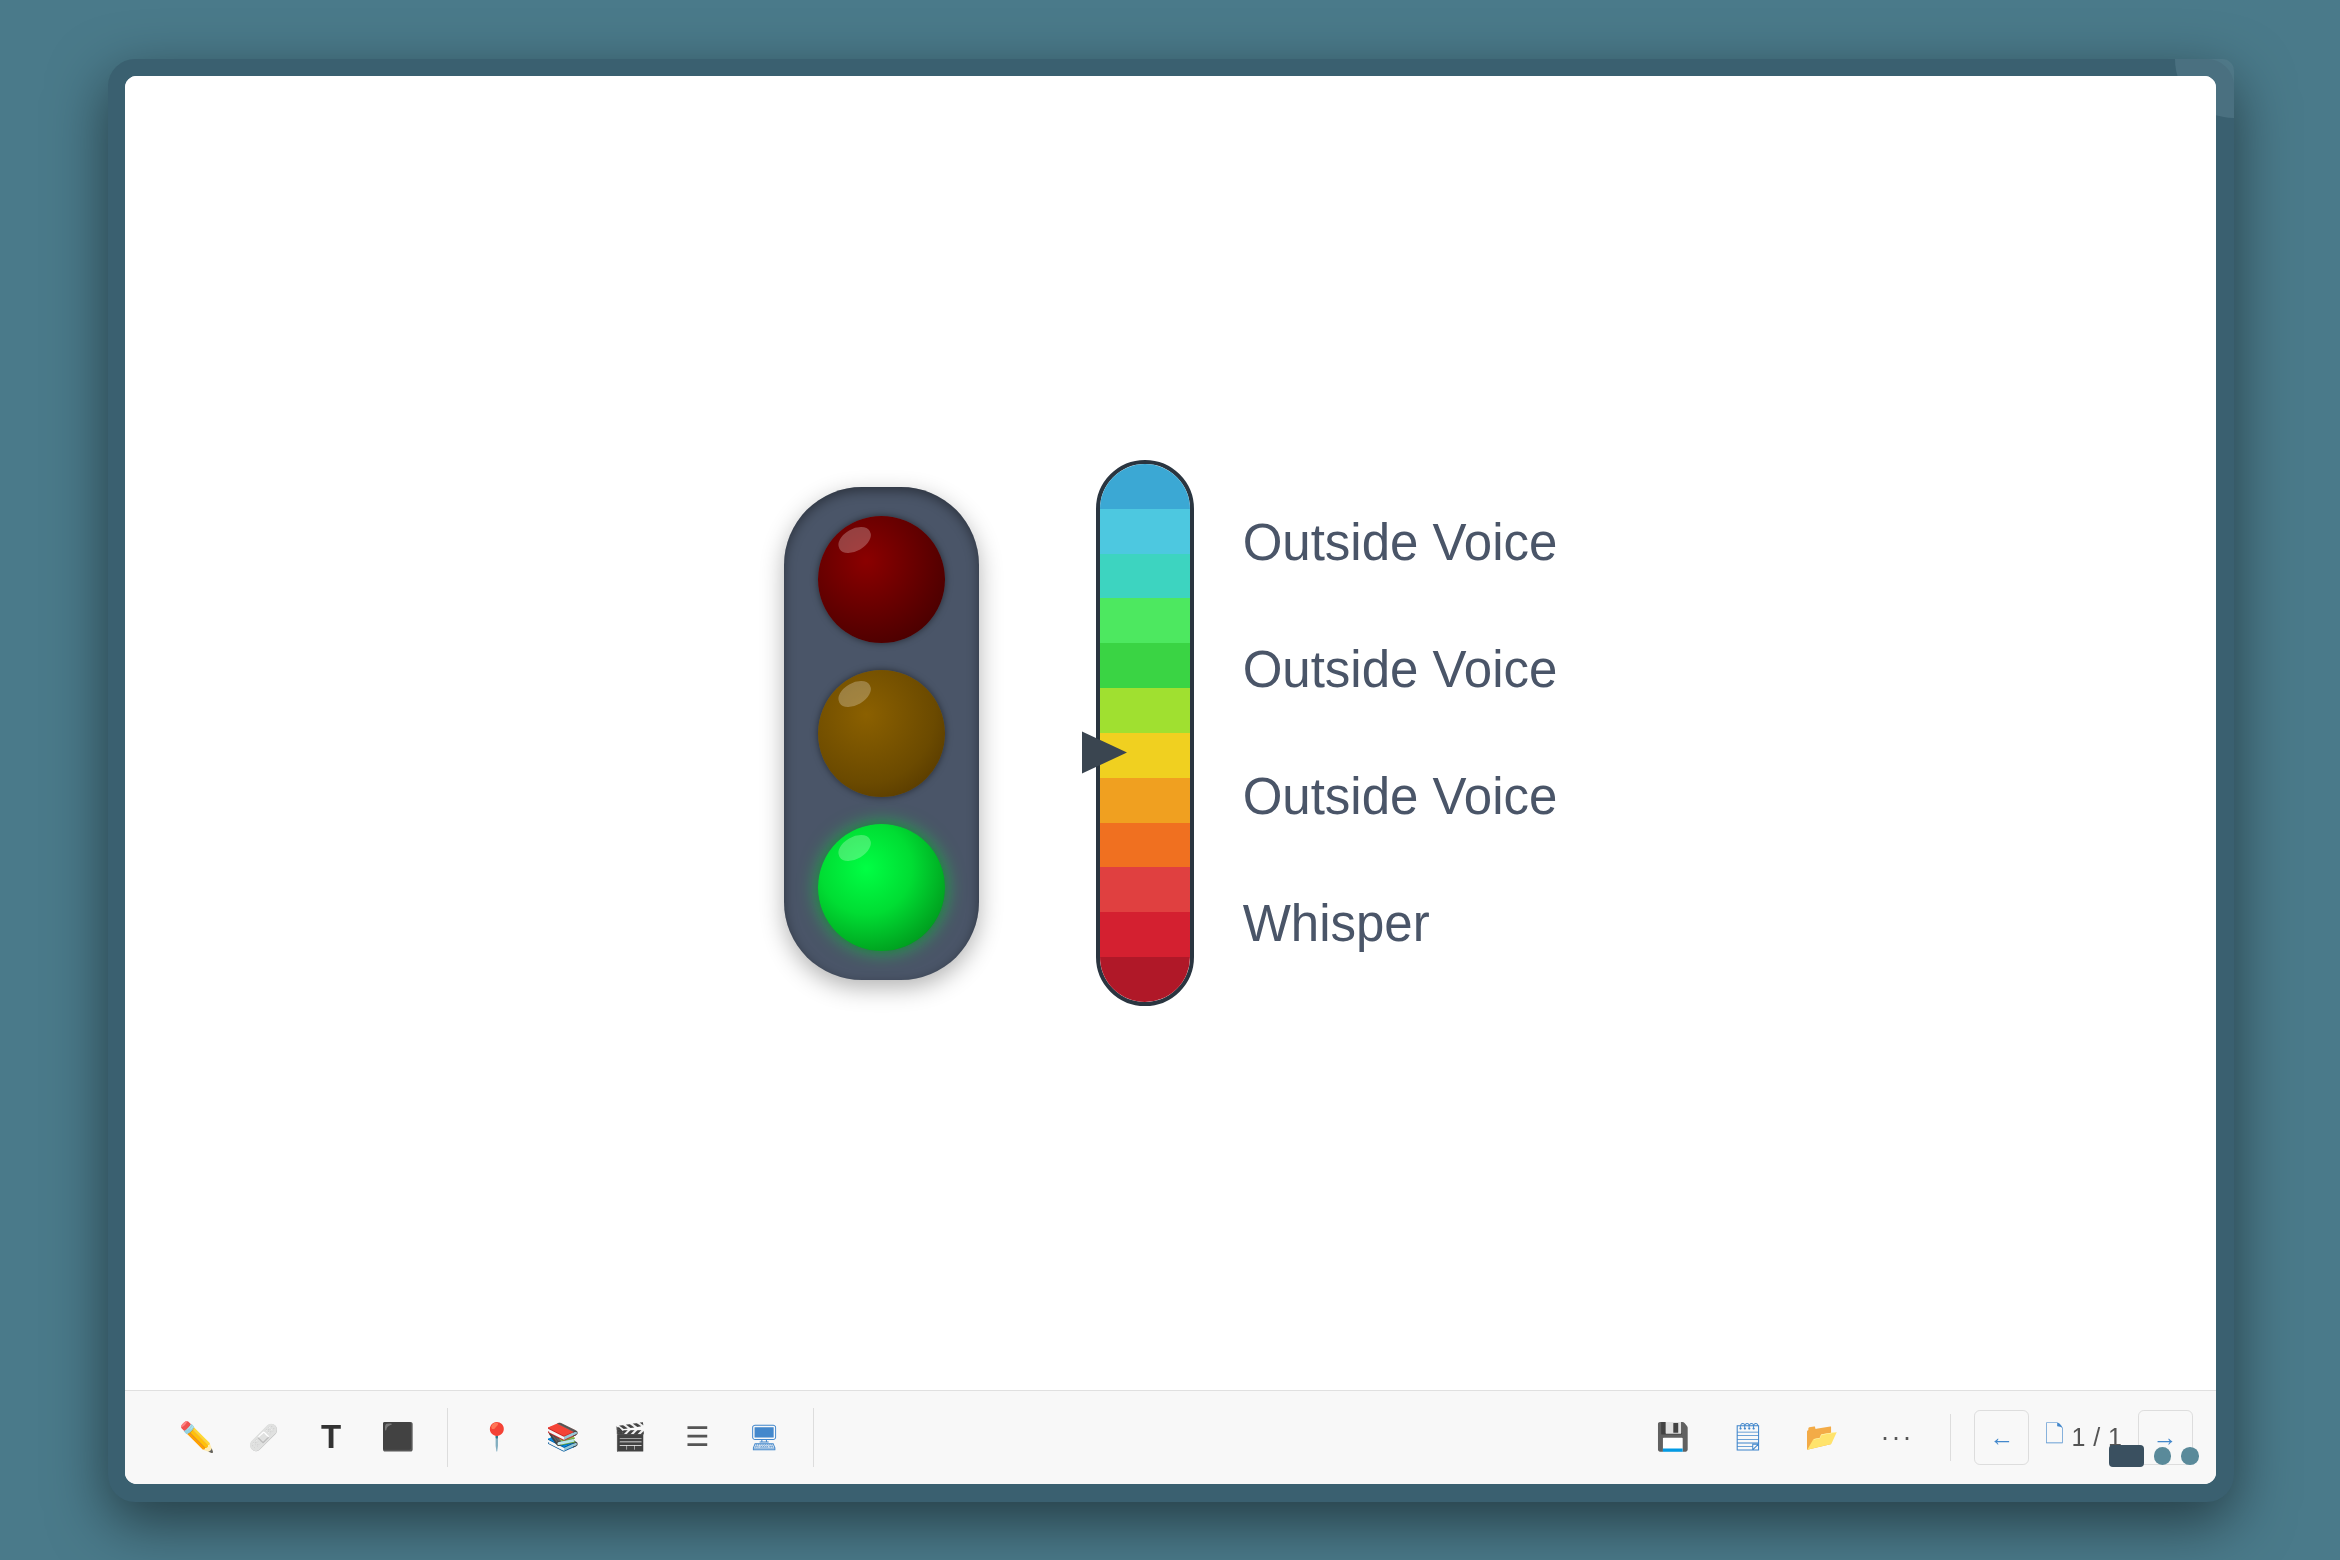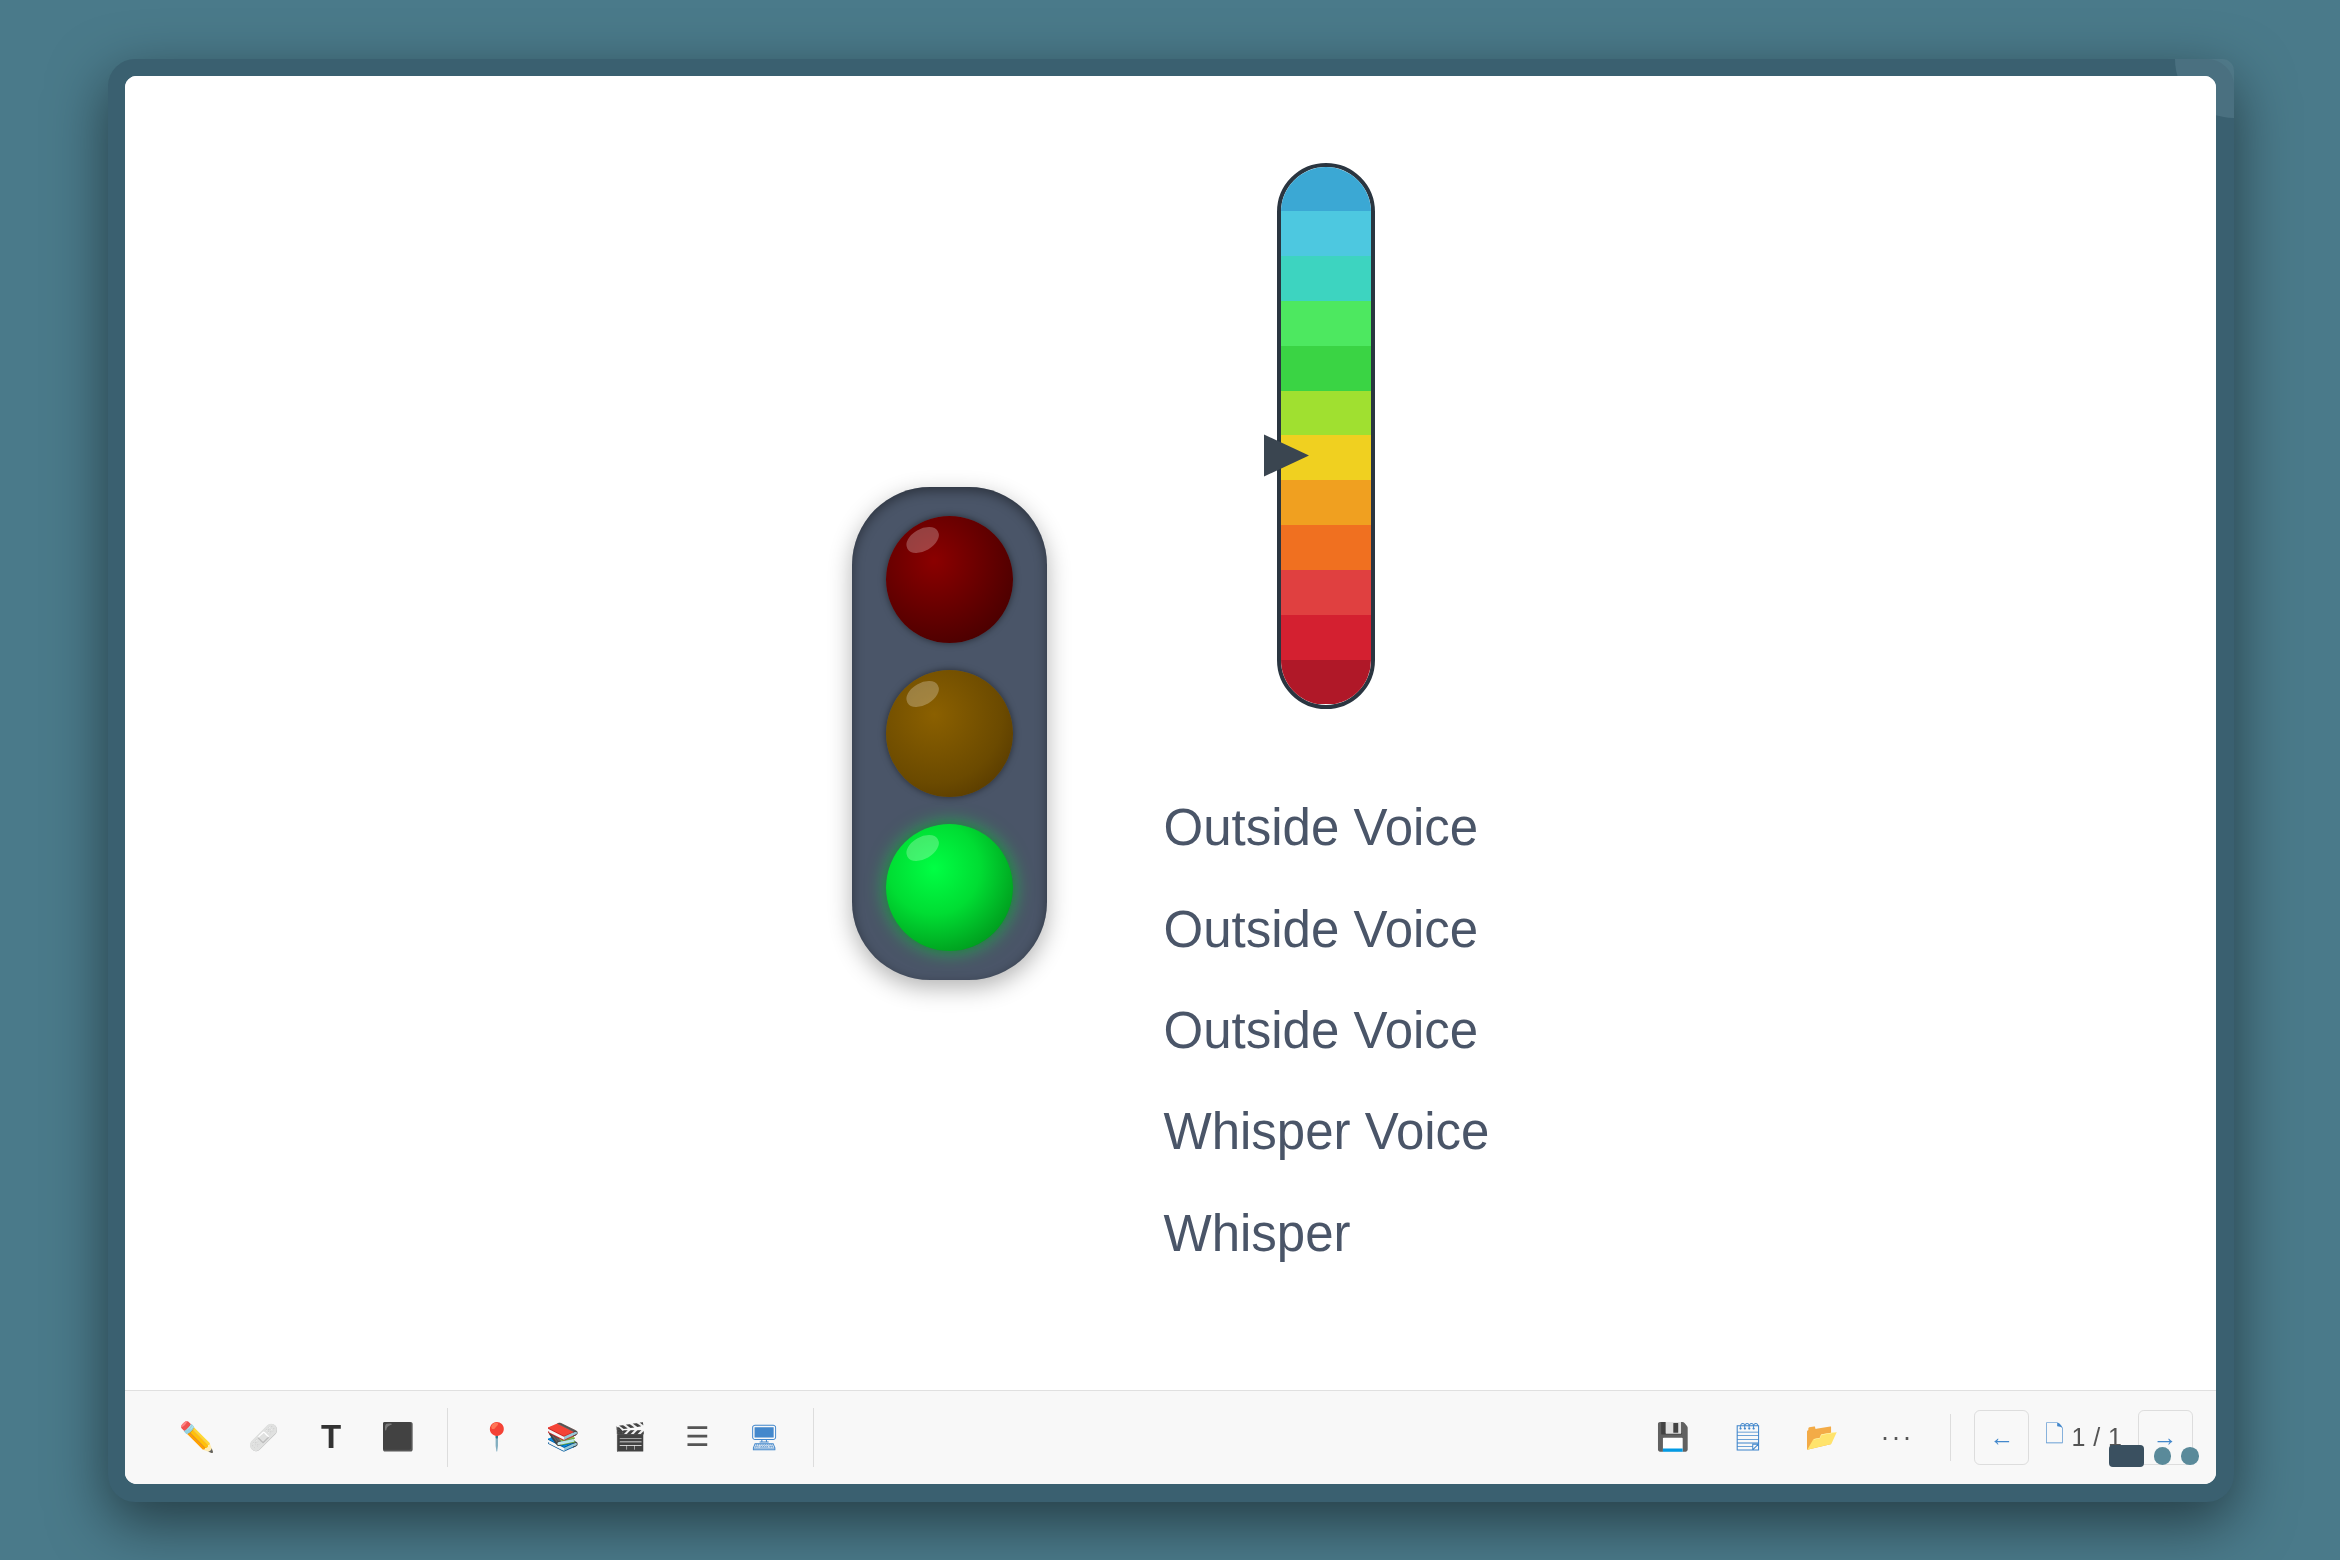--- a/index.html
+++ b/index.html
@@ -104,21 +104,20 @@
       background: rgba(255,255,255,0.25);
       border-radius: 50%;
       transform: rotate(-30deg);
     }
 
     
     .voice-meter-section {
       display: flex;
       align-items: center;
       gap: 49px;
-      flex-direction: column;
     }
 
     .meter-wrapper {
       position: relative;
       display: flex;
       align-items: center;
     }
 
     .meter-bar {
       width: 98px;
@@ -316,21 +315,20 @@
               <div class="meter-segment seg-red"></div>
               <div class="meter-segment seg-red-dark"></div>
             </div>
             <div class="meter-pointer"></div>
           </div>
 
           <div class="voice-labels">
             <div class="voice-label">Outside Voice</div>
             <div class="voice-label">Outside Voice</div>
             <div class="voice-label">Outside Voice</div>
-            <div class="voice-label">Whisper Voice</div>
             <div class="voice-label">Whisper</div>
           </div>
         </div>
 
       </div>
     </div>
 
     <div class="toolbar">
 
       <div class="toolbar-group">

